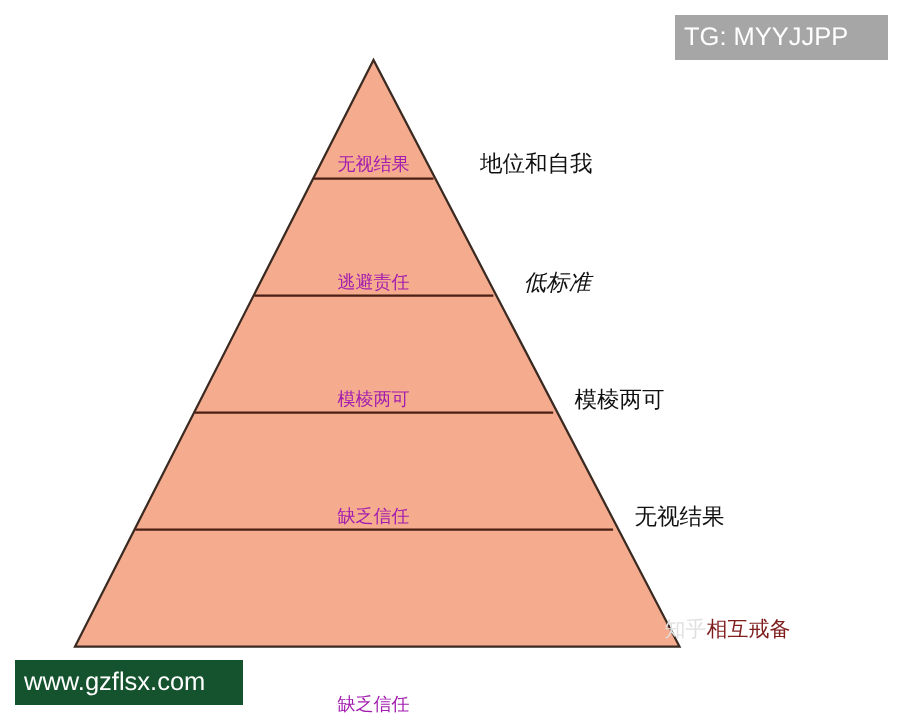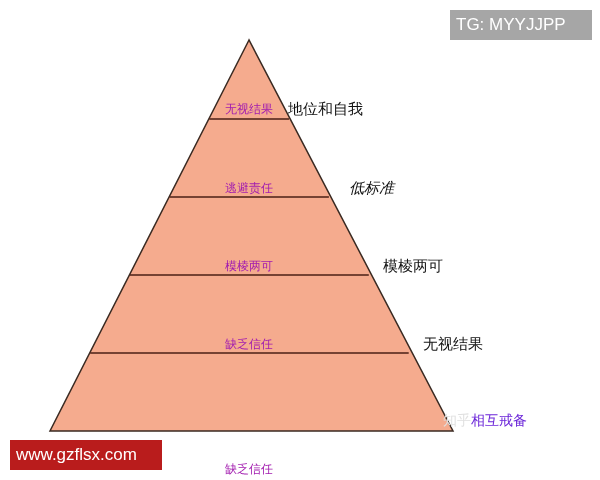--- a/index.html
+++ b/index.html
@@ -18,21 +18,21 @@
     white-space: nowrap; line-height: 18px;
   }
   .watermark-top {
     position: absolute; left: 450px; top: 10px; width: 142px; height: 30px;
     background: #a6a6a6; color: #ffffff; font-size: 17px;
     line-height: 30px; padding-left: 6px; box-sizing: border-box;
     font-family: "Liberation Sans", sans-serif;
   }
   .watermark-bottom {
     position: absolute; left: 10px; top: 440px; width: 152px; height: 30px;
-    background: #b91c1c; color: #ffffff; font-size: 17px;
+    background: #14532d; color: #ffffff; font-size: 17px;
     line-height: 30px; padding-left: 6px; box-sizing: border-box;
     font-family: "Liberation Sans", sans-serif;
   }
   .zhihu-mark {
     position: absolute; left: 443px; top: 411px; font-size: 14px;
     color: #e0e0e0; white-space: nowrap; line-height: 18px;
   }
 </style>
 </head>
 <body>
@@ -44,23 +44,23 @@
   <line x1="129.9" y1="275" x2="368.8" y2="275" stroke="#4a1f14" stroke-width="1.5"></line>
   <line x1="90.2" y1="353" x2="408.7" y2="353" stroke="#4a1f14" stroke-width="1.5"></line>
 </svg>
 
 <div class="tier-label" style="left:249px; top:100px;">无视结果</div>
 <div class="tier-label" style="left:249px; top:179px;text-align:right;">逃避责任</div>
 <div class="tier-label" style="left:249px; top:257px;">模棱两可</div>
 <div class="tier-label" style="left:249px; top:335px;">缺乏信任</div>
 <div class="tier-label" style="left:249px; top:412px;margin-top:48px;">缺乏信任</div>
 
-<div class="side-label" style="left:288px; top:100px;">地位和自我</div>
+<div class="side-label" style="left:320px; top:100px;">地位和自我</div>
 <div class="side-label" style="left:349px; top:179px;font-style:italic;">低标准</div>
 <div class="side-label" style="left:383px; top:257px;">模棱两可</div>
 <div class="side-label" style="left:423px; top:335px;">无视结果</div>
 
 <div class="zhihu-mark">
-  <span>知乎</span><span style="color:#6d28d9;">相互戒备</span>
+  <span>知乎</span><span style="color:#7f1d1d;">相互戒备</span>
 </div>
 
 <div class="watermark-top">TG: MYYJJPP</div>
 <div class="watermark-bottom">www.gzflsx.com</div>
 
 </body></html>

